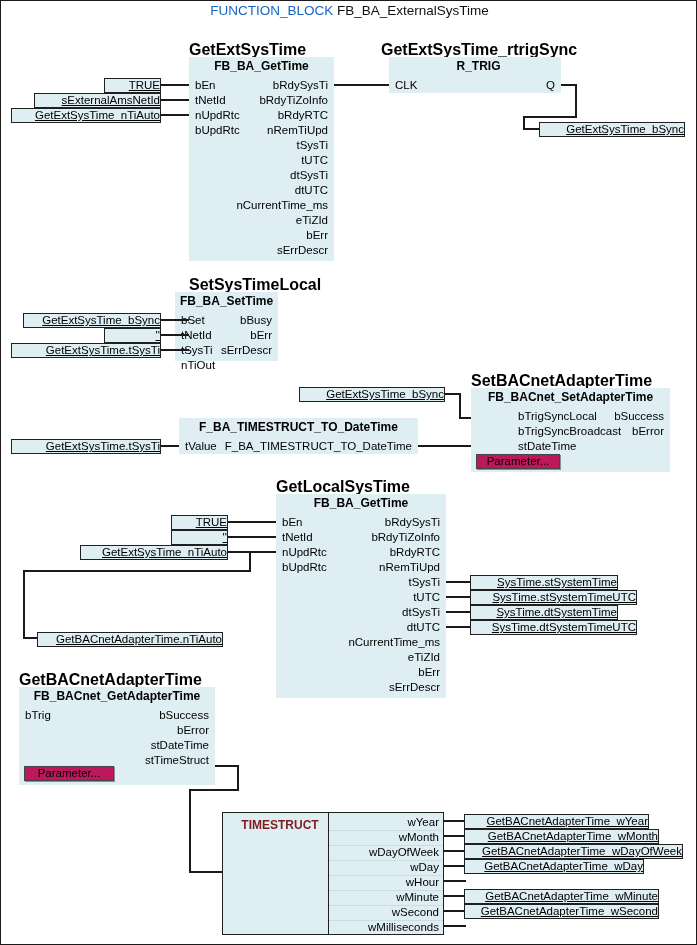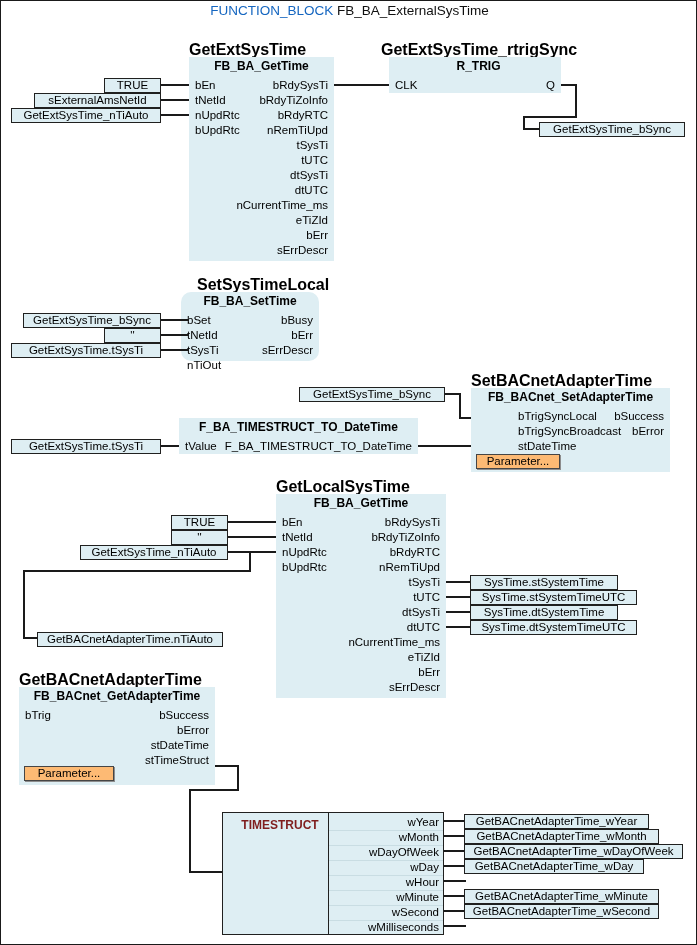--- a/index.html
+++ b/index.html
@@ -50,29 +50,29 @@
     position:absolute;
     background:#deeef3;
     border:1px solid #20201f;
     box-sizing:border-box;
     height:15px;
     line-height:13px;
     font-size:11.5px;
     white-space:nowrap;
     color:#000;
   }
-  .vbox.center{text-align:center;}
+  .vbox.center{text-align:right;text-decoration:underline;}
   
   .w{position:absolute;background:#1a1a1a;}
   .wh{height:2px;}
   .wv{width:2px;}
   
   .parambtn{
     position:absolute;
-    background:#fdba74;
+    background:#be185d;
     border:1px solid #454545;
     box-shadow: 1px 1px 0 0 #8d8d8d;
     box-sizing:border-box;
     height:15px;line-height:13px;
     font-size:11.5px;
     text-align:center;
     color:#000;
     white-space:nowrap;
   }
   
@@ -177,22 +177,22 @@
 
   <div class="w wh" style="left:333px;top:83px;width:55px;"></div>
 
   <div class="w wh" style="left:560px;top:83px;width:16px;"></div>
   <div class="w wv" style="left:574px;top:83px;height:34px;"></div>
   <div class="w wh" style="left:522px;top:115px;width:54px;"></div>
   <div class="w wv" style="left:522px;top:115px;height:14px;"></div>
   <div class="w wh" style="left:522px;top:127px;width:18px;"></div>
   <div class="vbox center" style="left:538px;top:121px;width:146px;">GetExtSysTime_bSync</div>
 
-  <div class="inst-name" style="left:196px;top:275px;width:130px;">SetSysTimeLocal</div>
-  <div class="fb" style="left:180px;top:291px;width:138px;height:69px;border-radius:10px;">
+  <div class="inst-name" style="left:188px;top:275px;width:130px;">SetSysTimeLocal</div>
+  <div class="fb" style="left:174px;top:291px;width:103px;height:69px;">
     <div class="fb-title">FB_BA_SetTime</div>
     <div class="pins" style="top:21px;">
       <div class="pinrow">
           <span class="pin-in">bSet</span>
           <span class="pin-out">bBusy</span>
         </div>
       <div class="pinrow">
           <span class="pin-in">tNetId</span>
           <span class="pin-out">bErr</span>
         </div>

